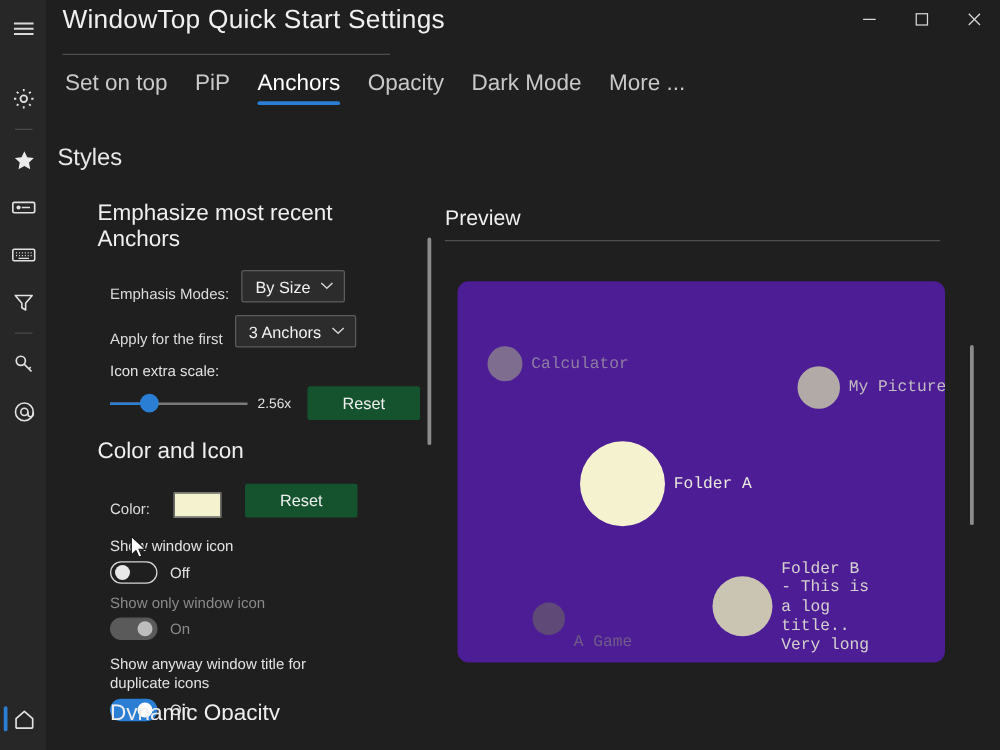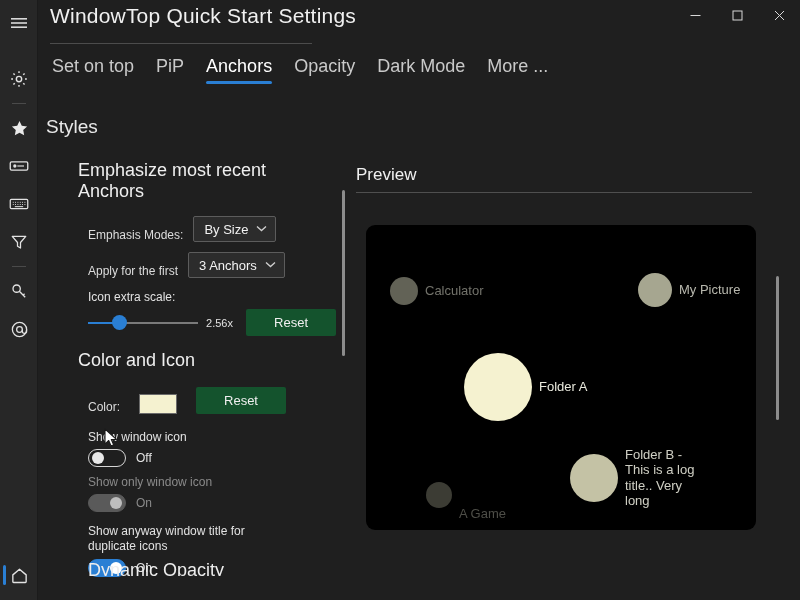--- a/index.html
+++ b/index.html
@@ -109,21 +109,21 @@
   .sbar { position: absolute; width: 3px; background: #8c8c8c; border-radius: 2px; }
   #sb-left { left: 342px; top: 190px; height: 166px; }
   #sb-right { left: 776px; top: 276px; height: 144px; }
 
   
   .preview { position: absolute; left: 356px; top: 165px; width: 420px; }
   .pv-title { font-size: 17px; color: #f0f0f0; }
   .pv-rule { width: 396px; height: 1px; background: #4f4f4f; margin-top: 7px; }
   .pv-stage {
     position: absolute; left: 10px; top: 60px; width: 390px; height: 305px;
-    background: #000000; border-radius: 9px; overflow: hidden;
+    background: #4c1d95; border-radius: 9px; overflow: hidden; font-family: Liberation Mono, monospace;
   }
   .anchor { position: absolute; display: flex; align-items: center; }
   .anchor .dot { border-radius: 50%; flex: 0 0 auto; }
   .anchor .nm { font-size: 13px; margin-left: 7px; line-height: 1.18; }
 
   
   .cursor { position: absolute; left: 104px; top: 428px; width: 14px; height: 20px; }
 </style>
 </head>
 <body>
@@ -315,21 +315,21 @@
 
   <div class="preview">
     <div class="pv-title">Preview</div>
     <div class="pv-rule"></div>
   </div>
   <div class="pv-stage" style="left:366px;top:225px" id="pv-stage">
       <div class="anchor" style="left: 24px; top: 52px; opacity: 0.62; width: 150px;">
         <span class="dot" style="width: 28px; height: 28px; background: rgb(158, 158, 140);"></span>
         <span class="nm" style="color: rgb(184, 184, 172);">Calculator</span>
       </div>
-      <div class="anchor" style="left: 272px; top: 48px; opacity: 0.85; width: 120px;">
+      <div class="anchor" style="left: 272px; top: 68px; opacity: 0.85; width: 120px;">
         <span class="dot" style="width: 34px; height: 34px; background: rgb(195, 195, 170);"></span>
         <span class="nm" style="color: rgb(216, 216, 204);">My Picture</span>
       </div>
       <div class="anchor" style="left: 98px; top: 128px; opacity: 1; width: 160px;">
         <span class="dot" style="width: 68px; height: 68px; background: rgb(245, 242, 208);"></span>
         <span class="nm" style="color: rgb(233, 233, 221); text-align: center;">Folder A</span>
       </div>
       <div class="anchor" style="left: 60px; top: 244px; opacity: 0.55; width: 110px;">
         <span class="dot" style="width: 26px; height: 26px; background: rgb(110, 110, 96);"></span>
         <span class="nm" style="color: rgb(141, 141, 130); margin-top: 37px;">A Game</span>

